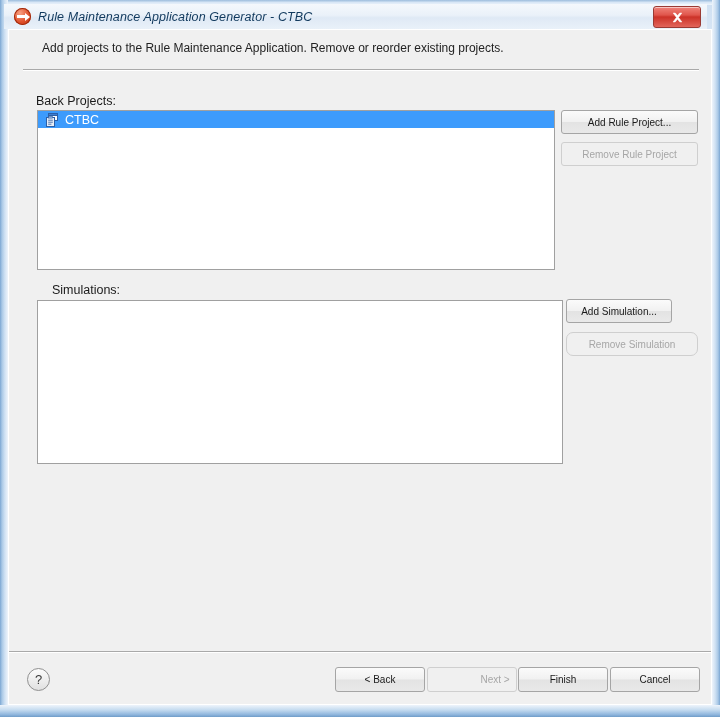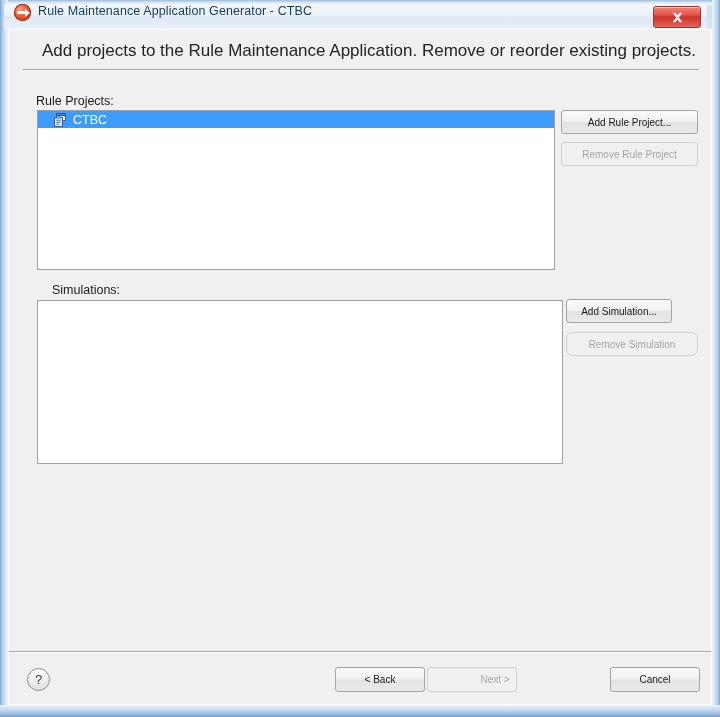--- a/index.html
+++ b/index.html
@@ -39,21 +39,22 @@
     background: linear-gradient(180deg,#9bbcdc 0%, #d9e7f6 50%, #eef5fc 100%);
   }
 
   
   #title-bar {
     position: absolute;
     left: 4px; top: 4px;
     width: 703px; height: 25px;
     background: linear-gradient(180deg,#f4f8fc 0%, #eaf1f9 45%, #dfe9f5 55%, #e9f1f9 100%);
     display: flex;
-    align-items: flex-start;
+    align-items: center;
+    font-style: italic;
   }
   #app-icon {
     width: 17px; height: 17px;
     margin-left: 10px;
     border-radius: 50%;
     background: radial-gradient(circle at 35% 30%, #f7a083 0%, #e0502a 55%, #b5300f 100%);
     box-shadow: 0 0 0 1px #a02a0c inset;
     position: relative;
     flex: none;
   }
@@ -108,21 +109,21 @@
   
   #header-band {
     position: absolute;
     left: 0; top: 0;
     width: 702px; height: 39px;
     background: #f0f0f0;
   }
   #header-text {
     position: absolute;
     left: 33px; top: 11px;
-    font-size: 17px;
+    font-size: 12px;
     color: #232323;
     white-space: nowrap;
   }
   #header-separator {
     position: absolute;
     left: 14px; top: 39px;
     width: 676px; height: 1px;
     background: #a9a9a9;
     border-bottom: 1px solid #ffffff;
   }
@@ -150,21 +151,21 @@
   }
   #simulations-list {
     left: 28px; top: 270px;
     width: 526px; height: 164px;
   }
 
   .list-row {
     height: 17px;
     display: flex;
     align-items: center;
-    padding-left: 16px;
+    padding-left: 8px;
     font-size: 12.5px;
     box-sizing: border-box;
   }
   .list-row.selected {
     background: #3d9bfc;
     color: #ffffff;
   }
   .project-icon {
     width: 14px; height: 14px;
     margin-right: 5px;
@@ -246,21 +247,21 @@
     </div>
   </div>
 
   <div id="dialog-body">
 
     <div id="header-band">
       <div id="header-text">Add projects to the Rule Maintenance Application. Remove or reorder existing projects.</div>
     </div>
     <div id="header-separator"></div>
 
-    <div class="section-label" id="rule-projects-label">Rule Projects:</div>
+    <div class="section-label" id="rule-projects-label">Back Projects:</div>
 
     <div class="list-box" id="rule-projects-list">
       <div class="list-row selected">
         <span class="project-icon">
           <svg width="14" height="14" viewBox="0 0 14 14">
             <rect x="2.5" y="0.5" width="9" height="7" fill="#ffffff" stroke="#2b5fa8" stroke-width="1"></rect>
             <rect x="2.5" y="0.5" width="9" height="2" fill="#3f7fd0" stroke="#2b5fa8" stroke-width="1"></rect>
             <rect x="0.5" y="4.5" width="8" height="9" fill="#e8eef7" stroke="#2b5fa8" stroke-width="1"></rect>
             <rect x="2.5" y="3.5" width="4" height="1.6" fill="#9bb4d6" stroke="#2b5fa8" stroke-width="0.6"></rect>
             <line x1="2.2" y1="7.2" x2="6.8" y2="7.2" stroke="#4a73ad" stroke-width="1"></line>
@@ -283,16 +284,17 @@
     <div class="btn disabled" id="remove-simulation-button">Remove Simulation</div>
 
     <div id="footer-separator"></div>
 
     <div id="help-button">
       <span>?</span>
     </div>
 
     <div class="btn" id="back-button">&lt; Back</div>
     <div class="btn disabled" id="next-button">Next &gt;</div>
+    <div class="btn" id="finish-button">Finish</div>
     <div class="btn" id="cancel-button">Cancel</div>
 
   </div>
 </div>
 
 </body></html>

